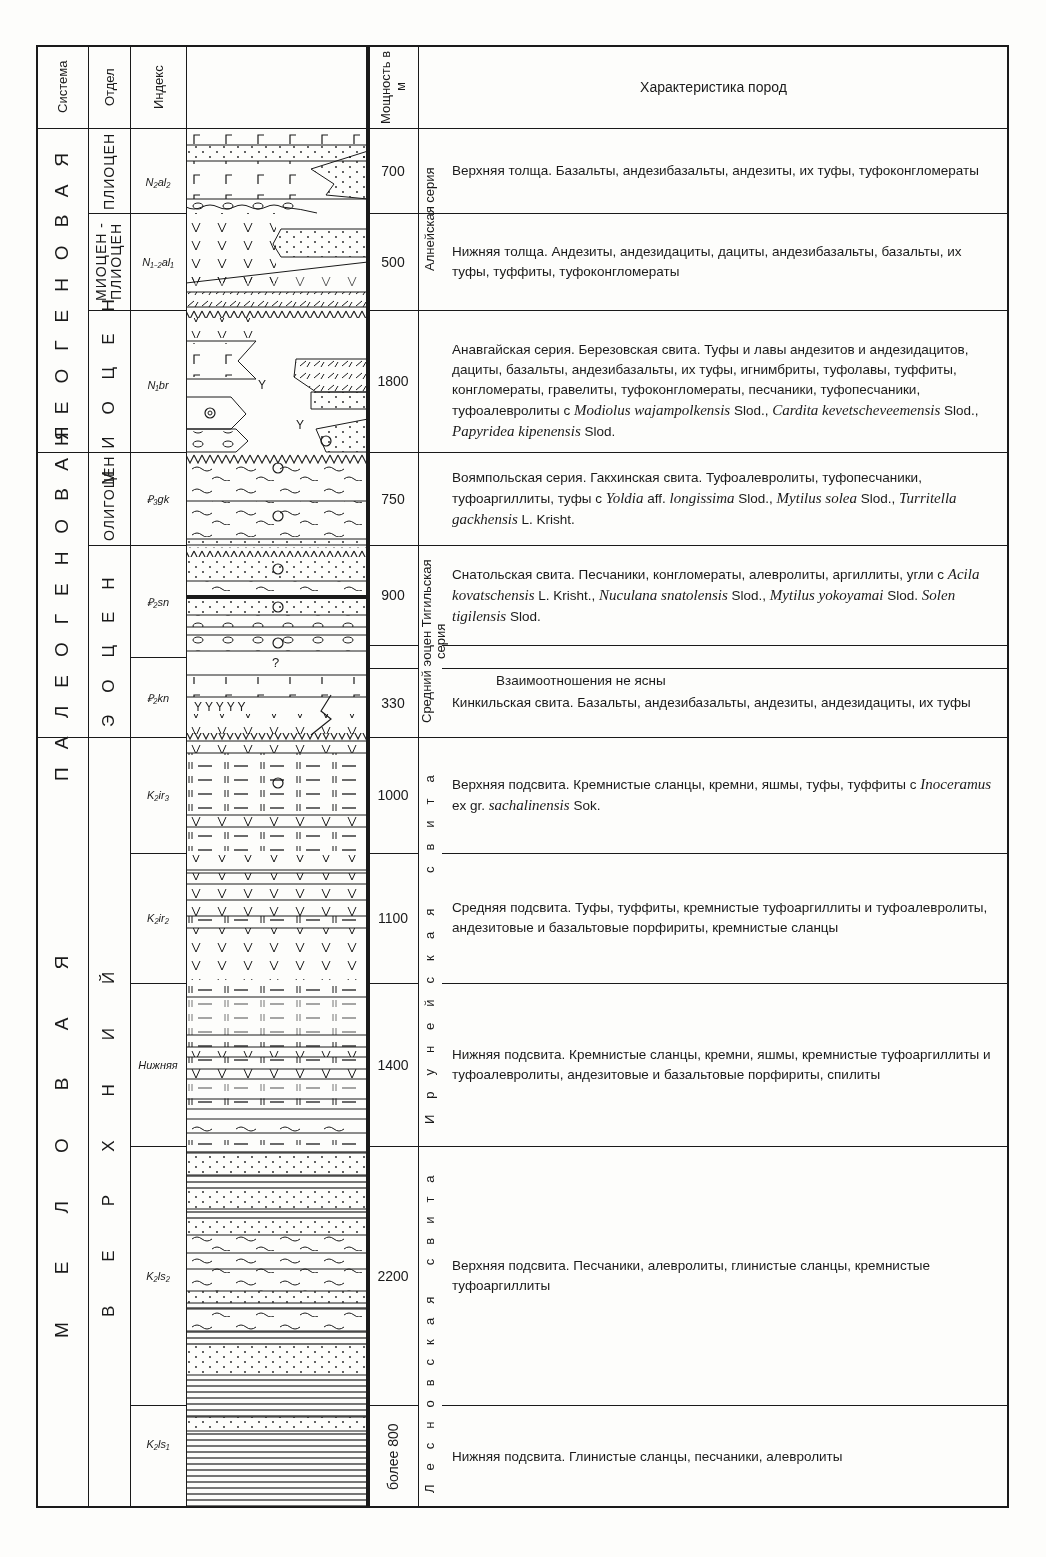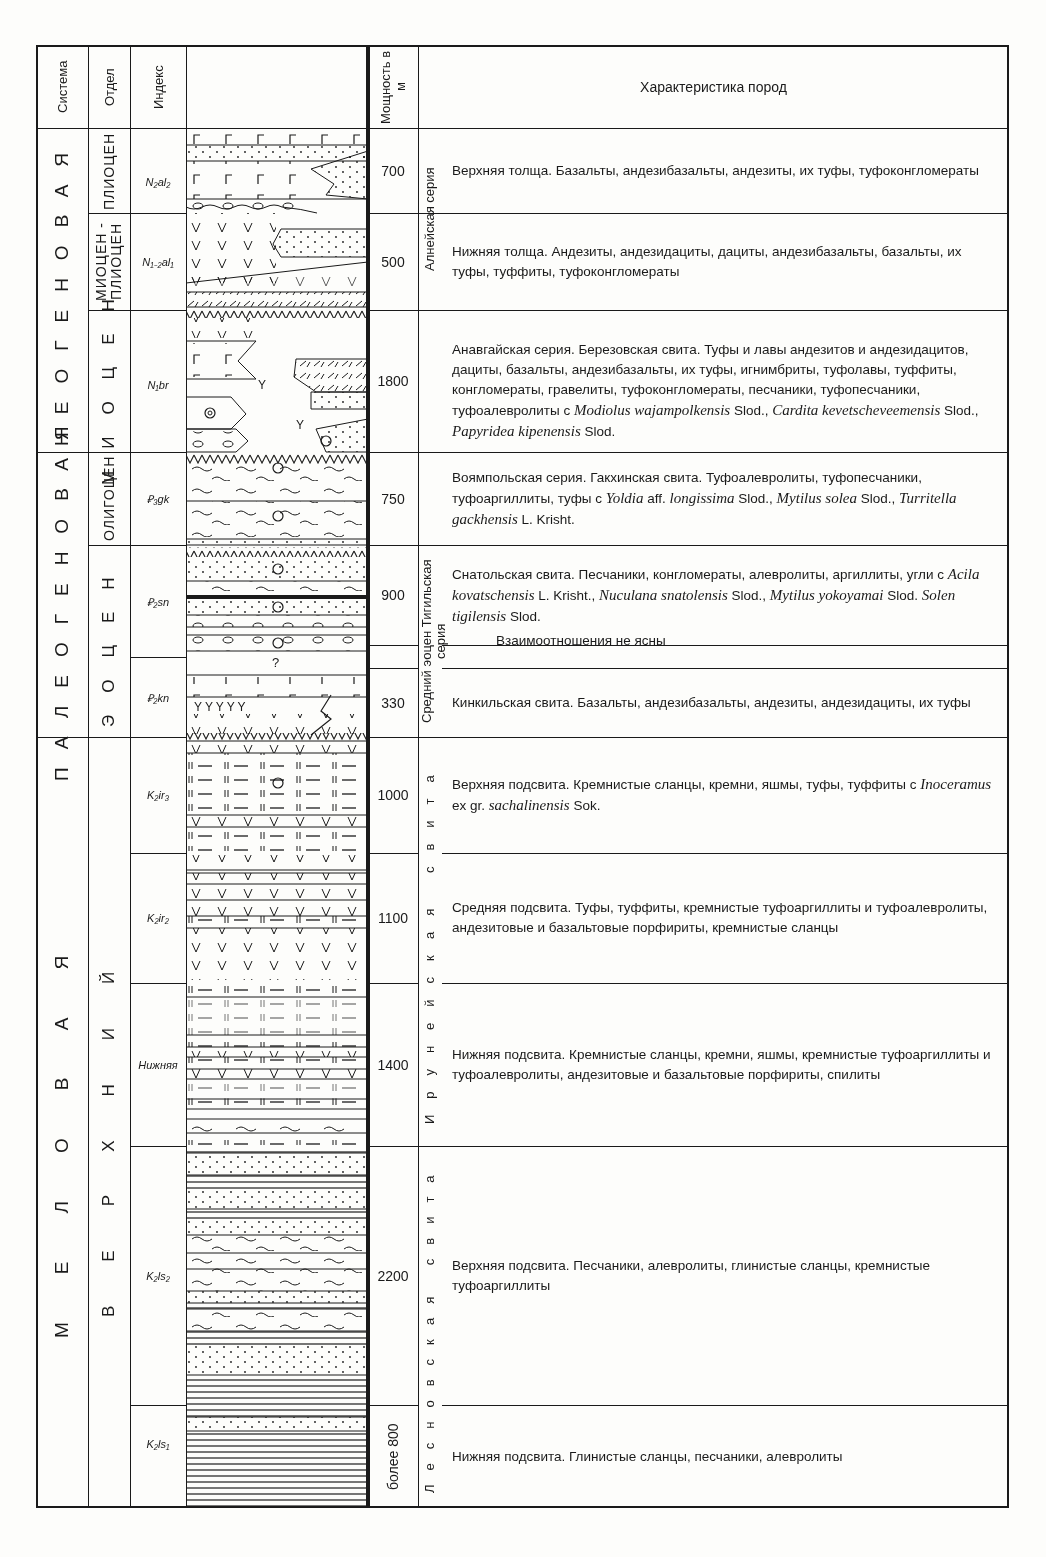--- a/index.html
+++ b/index.html
@@ -326,21 +326,21 @@
   </div>
 <div class="desc" style="top:320px;height:142px">
   <span><span>Анавгайская серия. Березовская свита. Туфы и лавы андезитов и андезидацитов, дациты, базальты, андезибазальты, их туфы, игнимбриты, туфолавы, туффиты, конгломераты, гравелиты, туфоконгломераты, песчаники, туфопесчаники, туфоалевролиты с </span><i>Modiolus wajampolkensis</i><span> Slod., </span><i>Cardita kevetscheveemensis</i><span> Slod., </span><i>Papyridea kipenensis</i><span> Slod.</span></span>
 </div>
 <div class="desc" style="top:452px;height:93px">
   <span><span>Воямпольская серия. Гакхинская свита. Туфоалевролиты, туфопесчаники, туфоаргиллиты, туфы с </span><i>Yoldia</i><span> aff. </span><i>longissima</i><span> Slod., </span><i>Mytilus solea</i><span> Slod., </span><i>Turritella gackhensis</i><span> L. Krisht.</span></span>
 </div>
 <div class="desc" style="top:545px;height:100px">
   <span><span>Снатольская свита. Песчаники, конгломераты, алевролиты, аргиллиты, угли с </span><i>Acila kovatschensis</i><span> L. Krisht., </span><i>Nuculana snatolensis</i><span> Slod., </span><i>Mytilus yokoyamai</i><span> Slod. </span><i>Solen tigilensis</i><span> Slod.</span></span>
 </div>
-<div class="desc" style="top:629px;height:23px;padding-left:44px;box-sizing:border-box">
+<div class="desc" style="top:669px;height:23px;padding-left:44px;box-sizing:border-box">
     <span>Взаимоотношения не ясны</span>
   </div>
 <div class="desc" style="top:668px;height:69px">
     <span>Кинкильская свита. Базальты, андезибазальты, андезиты, андезидациты, их туфы</span>
   </div>
 <div class="desc" style="top:737px;height:116px">
   <span><span>Верхняя подсвита. Кремнистые сланцы, кремни, яшмы, туфы, туффиты с </span><i>Inoceramus</i><span> ex gr. </span><i>sachalinensis</i><span> Sok.</span></span>
 </div>
 <div class="desc" style="top:853px;height:130px">
     <span>Средняя подсвита. Туфы, туффиты, кремнистые туфоаргиллиты и туфоалевролиты, андезитовые и базальтовые порфириты, кремнистые сланцы</span>

